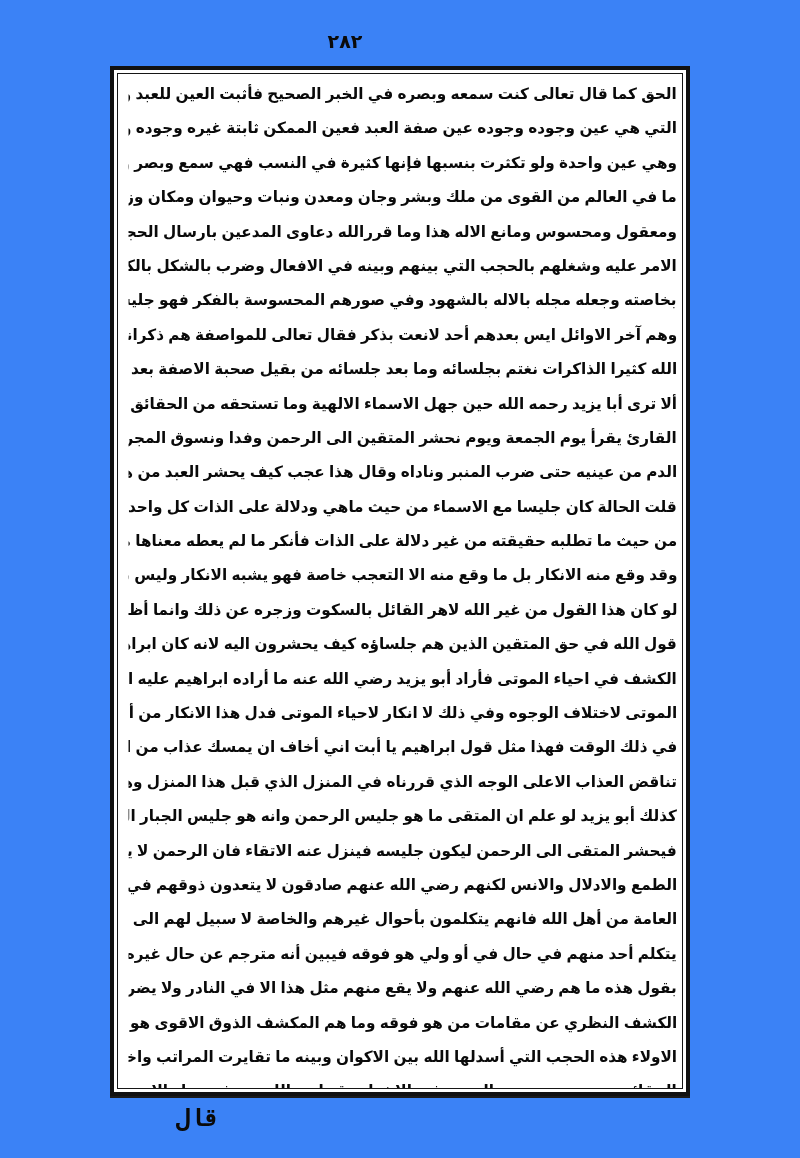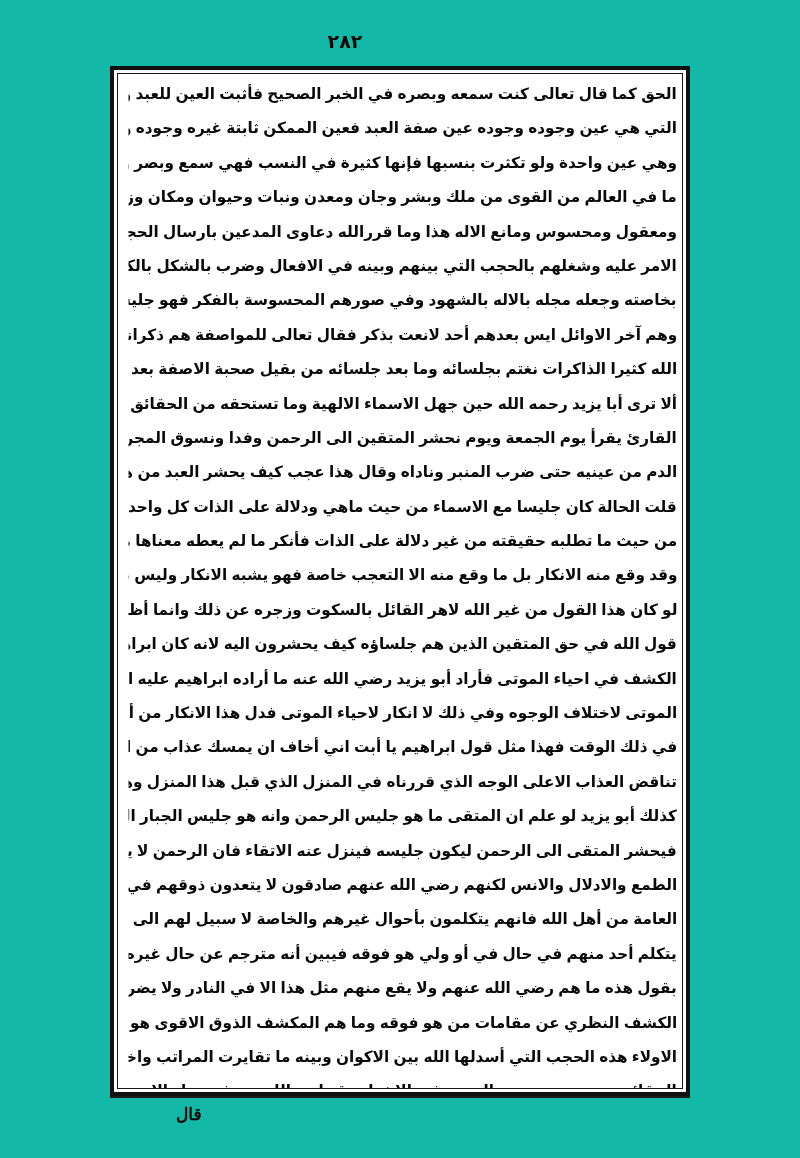--- a/index.html
+++ b/index.html
@@ -12,21 +12,21 @@
     height: 1158px;
     position: relative;
     overflow: hidden;
     font-family: "DejaVu Sans", sans-serif;
   }
 
   
   #page-sheet {
     position: absolute;
     inset: 0;
-    background: #14b8a6;
+    background: #3b82f6;
   }
 
   
   #folio-number {
     position: absolute;
     top: 30px;
     left: 0;
     width: 800px;
     text-align: center;
     padding-right: 110px;
@@ -92,22 +92,22 @@
   .ms-line.ms-line-emph {
     font-weight: 700;
   }
 
   
   #catchword {
     position: absolute;
     left: 176px;
     top: 1104px;
     direction: rtl;
-    font-family: Liberation Serif, serif;
-    font-size: 17px;
+    font-family: Liberation Mono, monospace;
+    font-size: 24px;
     font-weight: 700;
     color: #0a0a0a;
   }
 </style>
 </head>
 <body>
 
 <div id="page-sheet">
 
   <div id="folio-number">٢٨٢</div>

